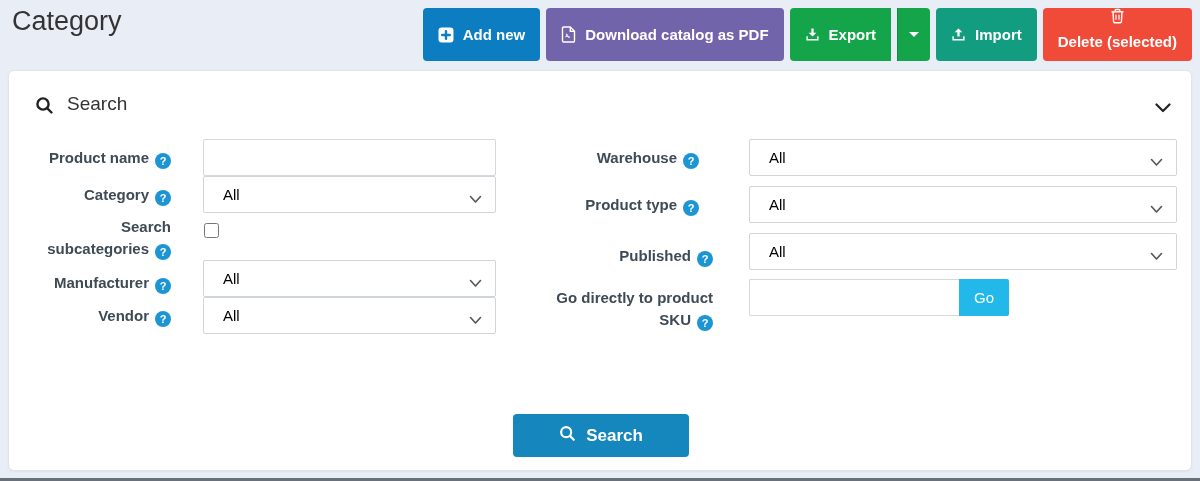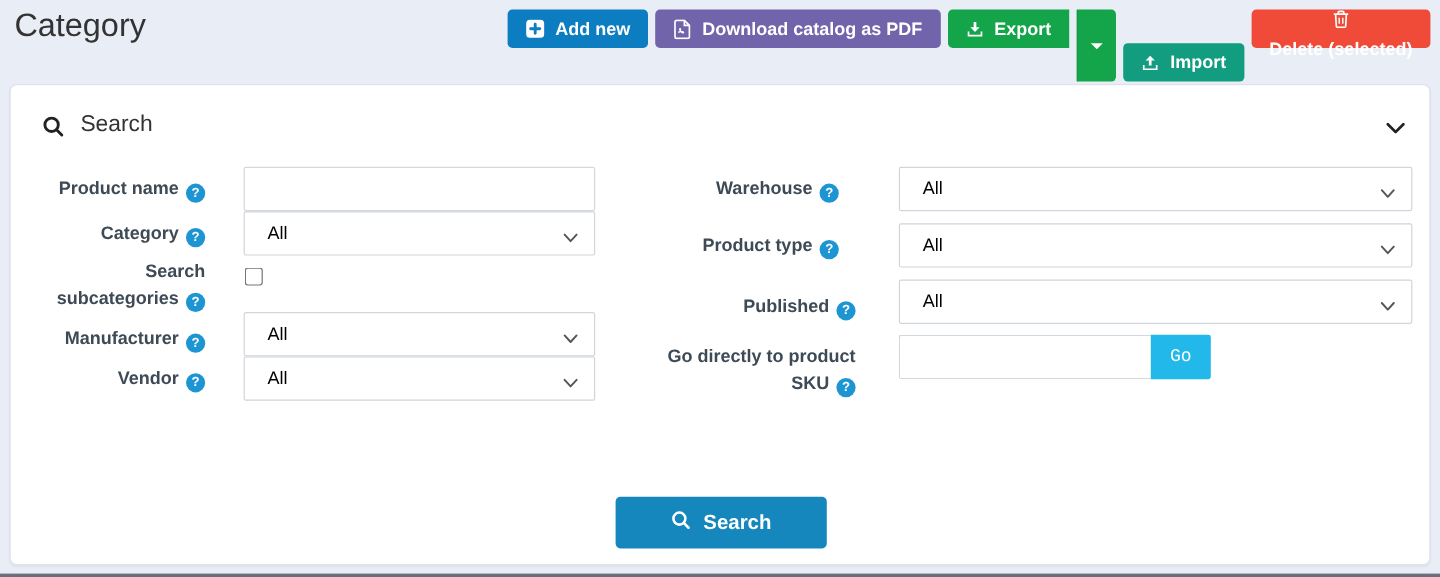--- a/index.html
+++ b/index.html
@@ -2,32 +2,32 @@
 <html><head>
 <meta charset="utf-8">
 <style>
   html,body{margin:0;padding:0;}
   body{font-family:"Liberation Sans",sans-serif;}
   .page{position:relative;width:1200px;height:481px;background:#e9edf5;overflow:hidden;}
 
   
   .page-title{position:absolute;left:12px;top:6px;font-size:27px;font-weight:400;color:#333;}
   .toolbar{position:absolute;right:8px;top:8px;display:flex;gap:6px;align-items:stretch;}
-  .btn{display:inline-flex;align-items:center;gap:9px;height:32px;padding:0 15px;
+  .btn{display:inline-flex;align-items:center;gap:9px;height:53px;padding:0 15px;
        border:none;border-radius:4px;color:#fff;font-size:15px;font-weight:600;
        font-family:"Liberation Sans",sans-serif;cursor:pointer;white-space:nowrap;}
   .btn svg{display:block;}
   .btn-addnew{background:#0d7dc1;}
   .btn-pdf{background:#7164aa;}
   .btn-export{background:#14a44a;border-radius:4px 0 0 4px;text-align:right;}
   .btn-export-caret{background:#14a44a;border-radius:0 4px 4px 0;border-left:1px solid #0f8c3f;
        display:inline-flex;align-items:center;padding:0 11px;cursor:pointer;}
   .caret-down{width:0;height:0;border-left:5px solid transparent;border-right:5px solid transparent;
        border-top:5px solid #fff;}
-  .btn-import{background:#129c80;margin-top:28px;}
+  .btn-import{background:#129c80;}
   .btn-delete{background:#f04a38;flex-direction:column;}
 
   
   .panel{position:absolute;left:8px;top:70px;width:1182px;height:399px;background:#fff;
          border:1px solid #e0e4ea;border-radius:6px;box-shadow:0 1px 2px rgba(0,0,0,.05);}
   .panel-header{position:absolute;left:0;top:0;right:0;height:64px;cursor:default;}
   .panel-title-icon{position:absolute;left:26px;top:25px;}
   .panel-title{position:absolute;left:58px;top:22px;font-size:19px;color:#333;}
   .panel-collapse{position:absolute;right:18px;top:26px;cursor:pointer;padding:2px;}
 
@@ -52,21 +52,21 @@
   .sel{box-sizing:border-box;position:relative;height:37px;border:1px solid #d0d5da;border-radius:2px;
        background:#fff;cursor:pointer;display:flex;align-items:center;padding:0 36px 0 19px;}
   .sel-value{font-size:15px;color:#000000;}
   .sel-chevron{position:absolute;right:13px;top:13px;}
 
   .checkbox{width:15px;height:15px;margin:10px 0 0 1px;cursor:pointer;}
 
   .sku-group{display:flex;}
   .sku-input{width:210px;border-right:none;border-radius:2px 0 0 2px;}
   .btn-go{width:50px;height:37px;background:#22b8ea;color:#fff;border:none;border-radius:0 2px 2px 0;
-          font-size:15px;font-family:Liberation Mono, monospace;cursor:pointer;}
+          font-size:15px;font-family:Liberation Sans, sans-serif;cursor:pointer;}
 
   .btn-search{position:absolute;left:504px;top:343px;width:176px;height:43px;background:#1587bd;
               border:none;border-radius:4px;color:#fff;font-size:17px;font-weight:600;
               font-family:"Liberation Sans",sans-serif;display:flex;align-items:center;
               justify-content:center;gap:10px;cursor:pointer;}
 
   .bottom-strip{position:absolute;left:0;right:0;bottom:0;height:3px;background:#6a707a;}
 
   
   .mb24{margin-bottom:24px;} .mb17{margin-bottom:17px;} .mb10{margin-bottom:10px;gap:14px;}

